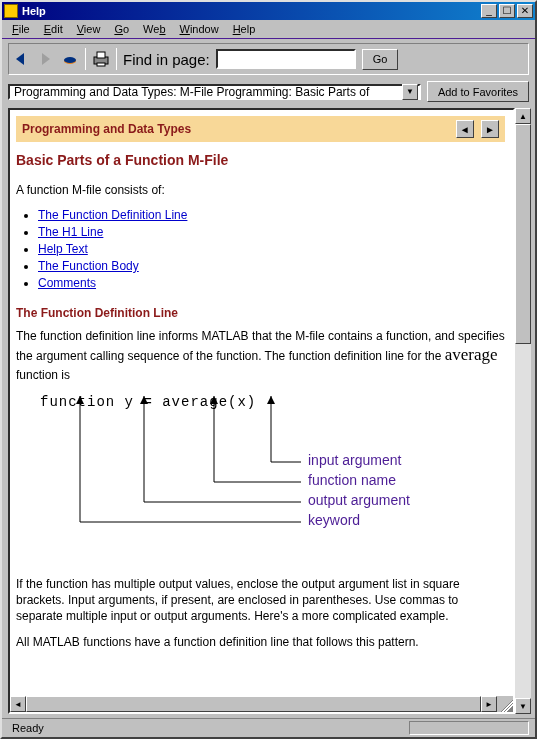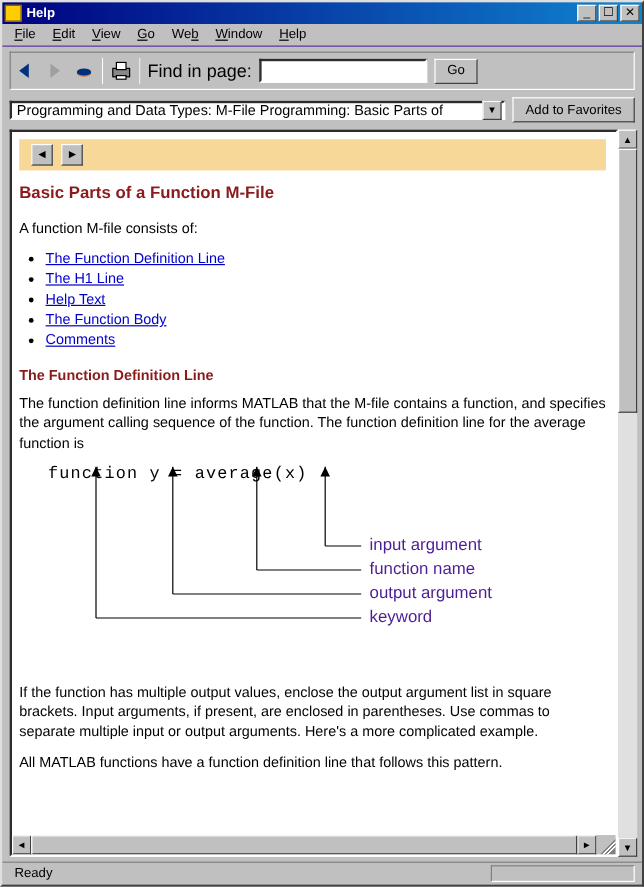--- a/index.html
+++ b/index.html
@@ -188,21 +188,21 @@
     margin-left:4px;
     font-size:10px;
     font-weight:bold;
   }
   h2.page-title { color:#8b1a1a; font-size:14px; margin:4px 0 14px 0 }
   p { margin:6px 0 10px 0; line-height:1.35 }
   ul.links { margin:4px 0 12px 22px; padding:0 }
   ul.links li { margin:3px 0; font-size:12px }
   ul.links li a { color:#0000cc; text-decoration:underline }
   h3.sub { color:#8b1a1a; font-size:12px; margin:16px 0 8px 0 }
-  code { font-family:Liberation Sans, sans-serif; font-size:12px }
+  code { font-family:Liberation Serif, serif; font-size:17px }
   .code-line { font-family:"Courier New",monospace; font-size:14px; letter-spacing:1px; margin-left:24px }
   .diagram { position:relative; height:170px; margin:8px 0 12px 0 }
   .diagram svg { position:absolute; left:0; top:0 }
   .anno { font-family:"Arial Narrow", Arial; font-size:14px; color:#4c1d95 }
   .hscroll-row {
     height:16px;
     background:#c0c0c0;
     display:flex;
   }
   .hscroll-track { flex:1; background:#e0e0e0; position:relative }
@@ -295,20 +295,21 @@
     </div>
     <button class="btn">Add to Favorites</button>
   </div>
 
   <div class="content-area">
     <div class="doc-frame">
       <div class="doc-inner">
         <div class="doc-content">
 
           <div class="section-hdr">
+            <span class="name">Programming and Data Types</span>
             <span>
               <span class="navarrow">◄</span>
               <span class="navarrow">►</span>
             </span>
           </div>
 
           <h2 class="page-title">Basic Parts of a Function M-File</h2>
 
           <p>A function M-file consists of:</p>
 

